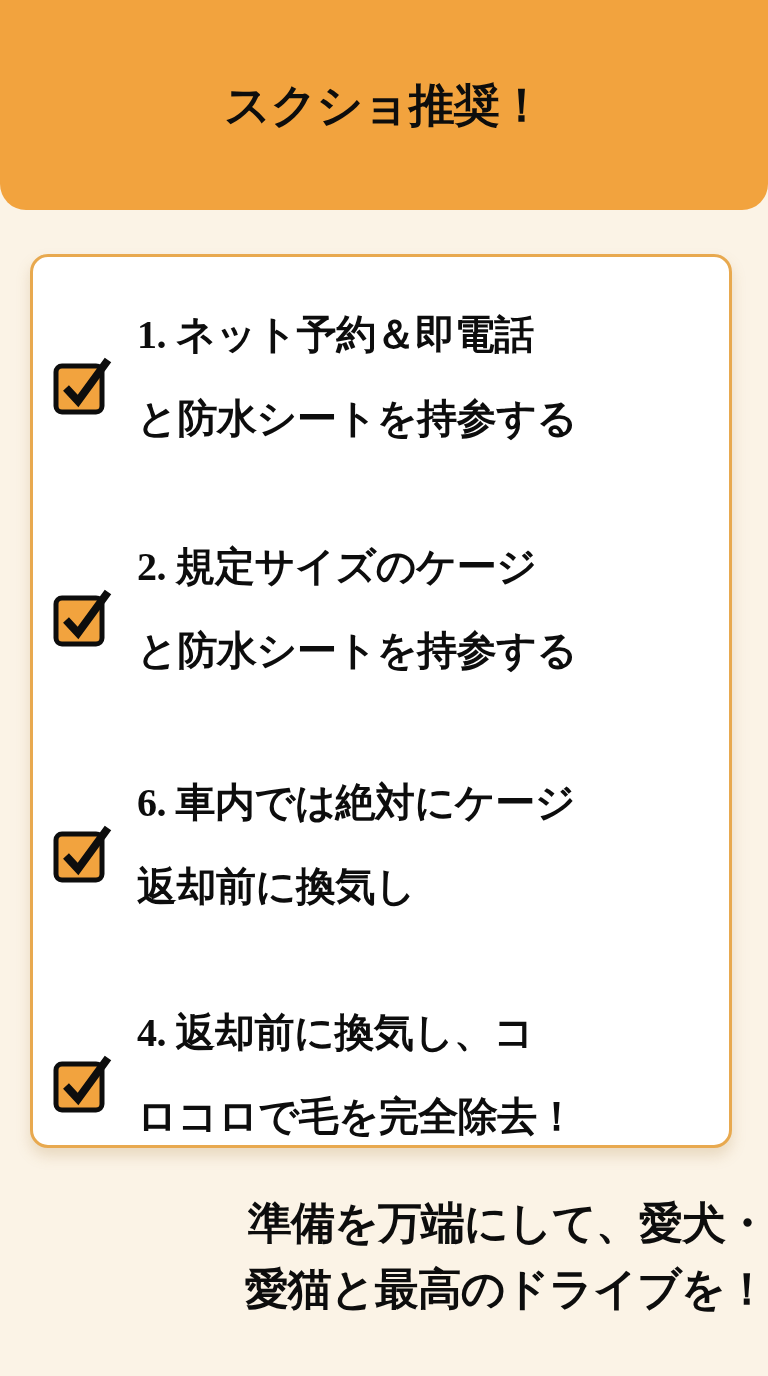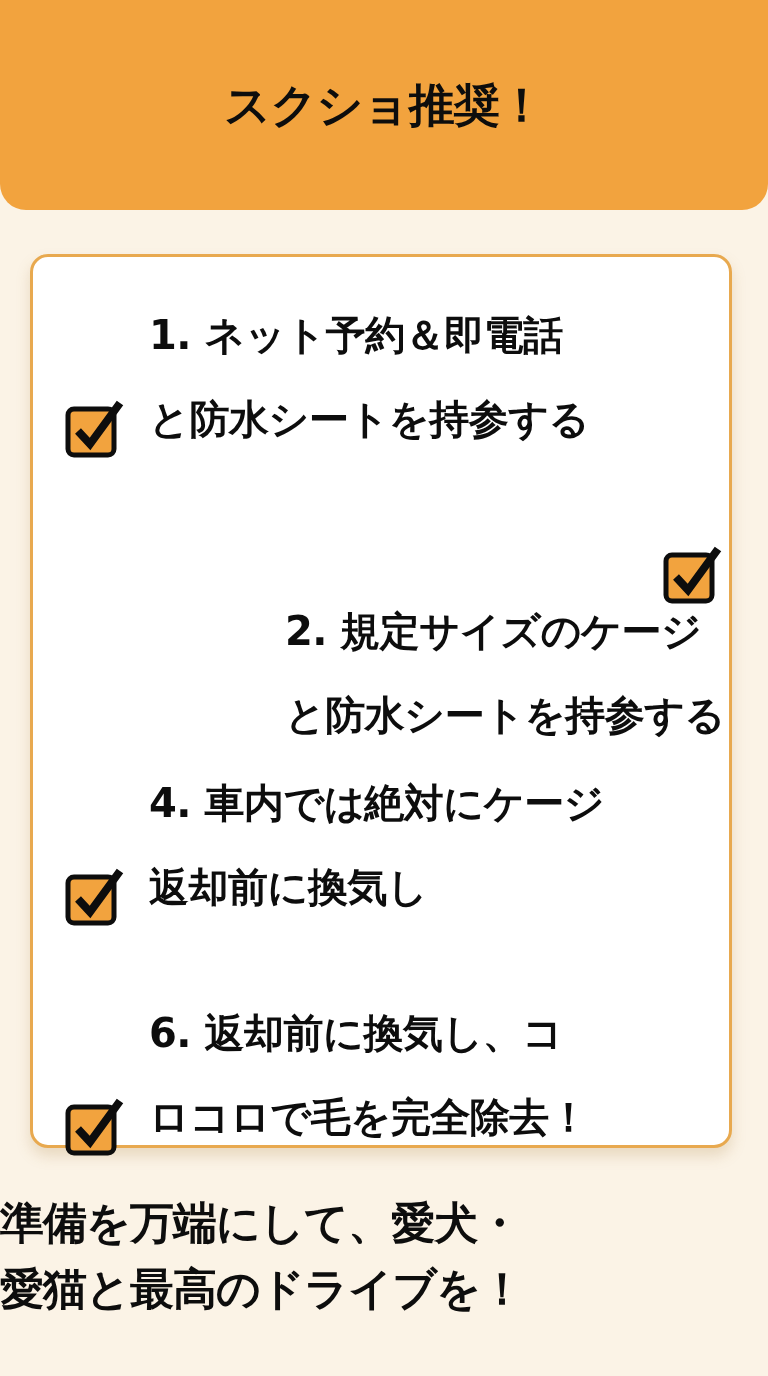--- a/index.html
+++ b/index.html
@@ -22,37 +22,37 @@
   }
   .card {
     position: absolute; left: 30px; top: 254px; width: 702px; height: 894px;
     box-sizing: border-box;
     background: #ffffff;
     border: 3px solid #e8a94f;
     border-radius: 18px;
     box-shadow: 0 8px 14px rgba(180,140,80,0.25);
   }
   .step {
-    position: absolute; left: 32px; width: 660px;
-    display: flex; align-items: flex-end;
+    position: absolute; left: 20px; width: 660px;
+    display: flex; align-items: center; font-family: Liberation Serif, serif;
   }
   .check {
     width: 62px; height: 62px; flex: 0 0 62px; margin-top: 2px;
     position: relative;
   }
   .check svg { width: 62px; height: 62px; display: block; }
   .step-text {
     margin-left: 22px;
     font-size: 40px; font-weight: bold; line-height: 84px; letter-spacing: -0.5px;
     margin-top: -18px;
   }
   .step-text .l { display: block; white-space: nowrap; }
   .footer {
     position: absolute; left: 0; top: 1190px; width: 768px;
-    display: flex; flex-direction: column; align-items: flex-start;
+    display: flex; flex-direction: column; align-items: flex-end;
   }
   .footer .line {
     font-size: 44px; font-weight: bold; line-height: 66px; letter-spacing: -1px;
     white-space: nowrap;
   }
 </style>
 </head>
 <body>
 
 <div class="header">
@@ -67,55 +67,55 @@
           <rect x="3" y="10" width="46" height="46" rx="6" fill="#f2a33e" stroke="#0d0d0d" stroke-width="5"></rect>
           <path d="M13 32 L25 45 L55 4" fill="none" stroke="#0d0d0d" stroke-width="8" stroke-linejoin="miter" stroke-linecap="butt"></path>
         </svg>
     </div>
     <div class="step-text">
       <span class="l">1. ネット予約＆即電話</span>
       <span class="l">と防水シートを持参する</span>
     </div>
   </div>
 
-  <div class="step" style="top:286px;flex-direction:column;">
+  <div class="step" style="top:286px;">
     <div class="check">
       <svg viewBox="0 0 62 62">
           <rect x="3" y="10" width="46" height="46" rx="6" fill="#f2a33e" stroke="#0d0d0d" stroke-width="5"></rect>
           <path d="M13 32 L25 45 L55 4" fill="none" stroke="#0d0d0d" stroke-width="8"></path>
         </svg>
     </div>
     <div class="step-text">
       <span class="l">2. 規定サイズのケージ</span>
       <span class="l">と防水シートを持参する</span>
     </div>
   </div>
 
   <div class="step" style="top:522px;">
     <div class="check">
       <svg viewBox="0 0 62 62">
           <rect x="3" y="10" width="46" height="46" rx="6" fill="#f2a33e" stroke="#0d0d0d" stroke-width="5"></rect>
           <path d="M13 32 L25 45 L55 4" fill="none" stroke="#0d0d0d" stroke-width="8"></path>
         </svg>
     </div>
     <div class="step-text">
-      <span class="l">4. 車内では絶対にケージ</span>
+      <span class="l">6. 車内では絶対にケージ</span>
       <span class="l">返却前に換気し</span>
     </div>
   </div>
 
   <div class="step" style="top:752px;">
     <div class="check">
       <svg viewBox="0 0 62 62">
           <rect x="3" y="10" width="46" height="46" rx="6" fill="#f2a33e" stroke="#0d0d0d" stroke-width="5"></rect>
           <path d="M13 32 L25 45 L55 4" fill="none" stroke="#0d0d0d" stroke-width="8"></path>
         </svg>
     </div>
     <div class="step-text">
-      <span class="l">6. 返却前に換気し、コ</span>
+      <span class="l">4. 返却前に換気し、コ</span>
       <span class="l">ロコロで毛を完全除去！</span>
     </div>
   </div>
 
 </div>
 
 <div class="footer">
   <div class="line">準備を万端にして、愛犬・</div>
   <div class="line">愛猫と最高のドライブを！</div>
 </div>

